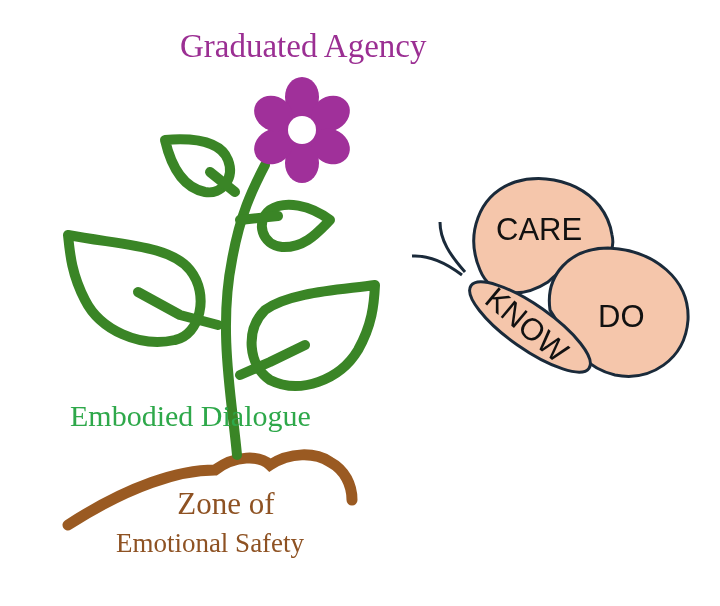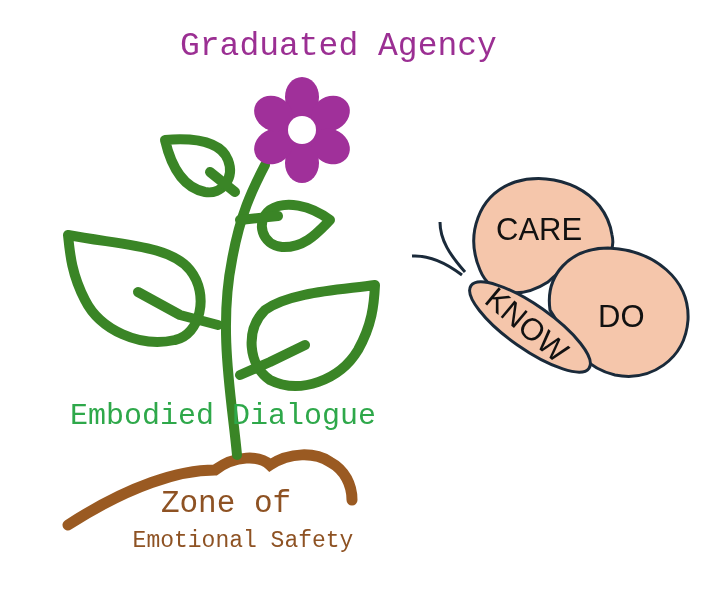--- a/index.html
+++ b/index.html
@@ -1,21 +1,21 @@
 <!DOCTYPE html>
 <html><head>
 <meta charset="utf-8">
 <style>
   html, body { margin: 0; padding: 0; background: #ffffff; }
   body { width: 720px; height: 606px; position: relative; overflow: hidden; font-family: "Liberation Serif", serif; }
-  .label { position: absolute; white-space: nowrap; font-family: Liberation Mono, monospace; }
+  .label { position: absolute; white-space: nowrap; font-family: Liberation Serif, serif; }
   #title { left: 180px; top: 28px; font-size: 33px; color: #9b2f93; }
   #embodied { left: 70px; top: 399px; font-size: 30px; color: #2ea84a; }
   #zone1 { left: 16px; width: 420px; text-align: center; top: 486px; font-size: 31px; color: #8e5223; }
-  #zone2 { left: 0; width: 420px; text-align: center; top: 528px; font-size: 23px; color: #8e5223; padding-left: 33px; }
+  #zone2 { left: 0; width: 420px; text-align: center; top: 528px; font-size: 27px; color: #8e5223; }
   svg { position: absolute; left: 0; top: 0; }
   .bf { font-family: "Liberation Sans", sans-serif; font-size: 31px; fill: #111; }
 </style>
 </head>
 <body>
 
 <svg width="720" height="606" viewBox="0 0 720 606">
 
   <path d="M68,525 C130,485 180,470 215,470 C235,455 260,455 270,465 C290,452 315,452 330,462 C345,470 352,485 352,500" fill="none" stroke="#9a5a22" stroke-width="11" stroke-linecap="round"></path>
 

